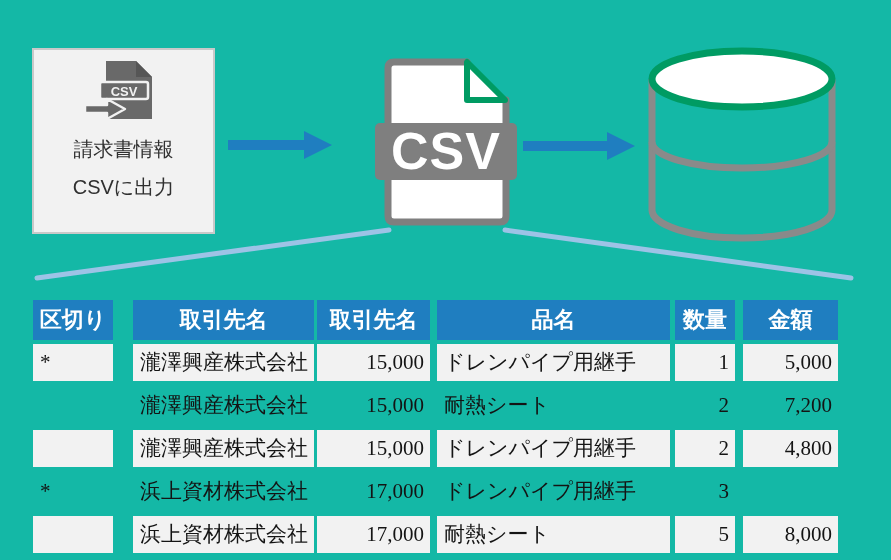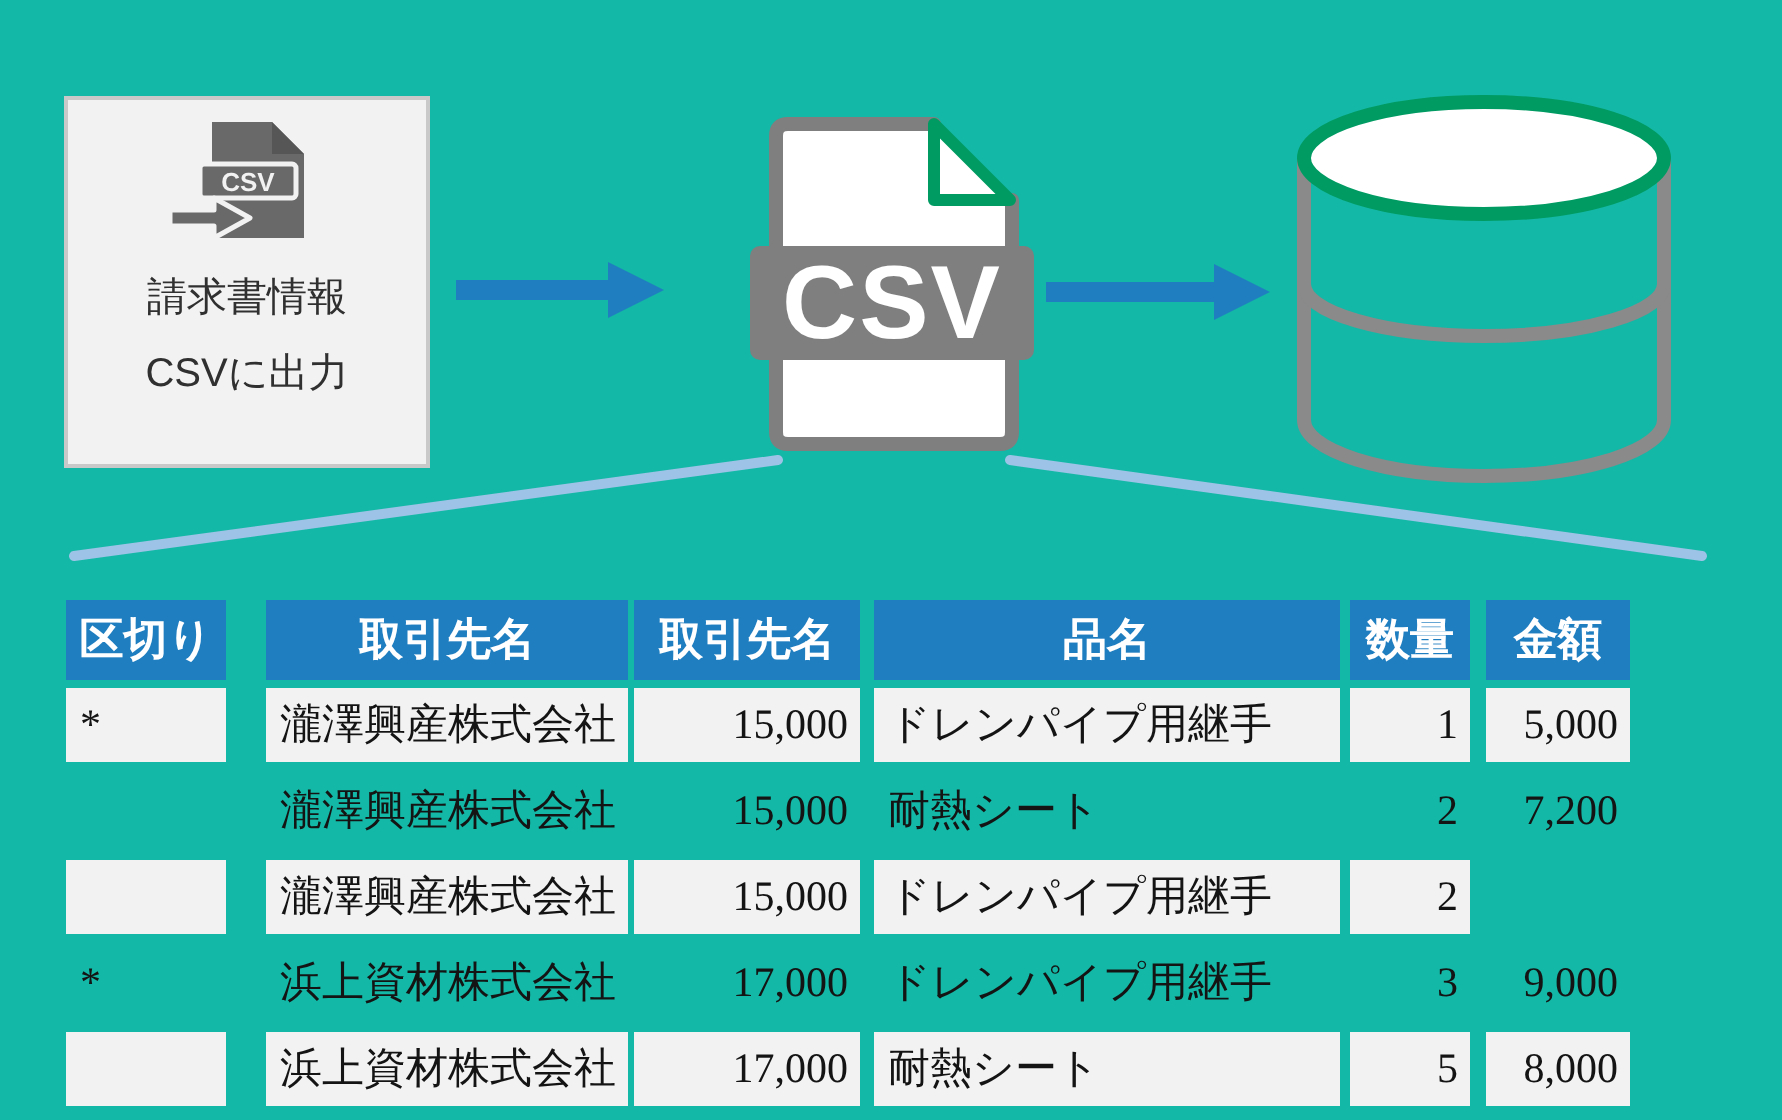--- a/index.html
+++ b/index.html
@@ -64,21 +64,21 @@
     font-family: Liberation Serif, serif;
   }
   .trow { display: flex; height: 37px; margin-bottom: 6px; }
   .trow.head { height: 40px; margin-bottom: 4px; }
   .cell { height: 100%; }
   .c1 { width: 80px;  margin-right: 20px; }
   .c2 { width: 181px; margin-right: 3px;  }
   .c3 { width: 113px; margin-right: 7px;  }
   .c4 { width: 233px; margin-right: 5px;  }
   .c5 { width: 60px;  margin-right: 8px;  }
-  .c6 { width: 72px;  margin-right: 0;    }
+  .c6 { width: 95px;  margin-right: 0;    }
   .th {
     background: #1f7ec0;
     color: #ffffff;
     font-weight: bold;
     font-size: 22px;
     text-align: center;
     line-height: 40px;
     white-space: nowrap;
     overflow: hidden;
   }
@@ -157,29 +157,29 @@
       <div class="cell c5 td ar">2</div>
       <div class="cell c6 td ar">7,200</div>
     </div>
 
     <div class="trow shaded">
       <div class="cell c1 td al"></div>
       <div class="cell c2 td al">瀧澤興産株式会社</div>
       <div class="cell c3 td ar">15,000</div>
       <div class="cell c4 td al">ドレンパイプ用継手</div>
       <div class="cell c5 td ar">2</div>
+      <div class="cell c6 td ar">4,800</div>
     </div>
 
     <div class="trow">
       <div class="cell c1 td al">*</div>
       <div class="cell c2 td al">浜上資材株式会社</div>
       <div class="cell c3 td ar">17,000</div>
       <div class="cell c4 td al">ドレンパイプ用継手</div>
       <div class="cell c5 td ar">3</div>
-      <div class="cell c6 td ar">9,000</div>
     </div>
 
     <div class="trow shaded">
       <div class="cell c1 td al"></div>
       <div class="cell c2 td al">浜上資材株式会社</div>
       <div class="cell c3 td ar">17,000</div>
       <div class="cell c4 td al">耐熱シート</div>
       <div class="cell c5 td ar">5</div>
       <div class="cell c6 td ar">8,000</div>
     </div>

